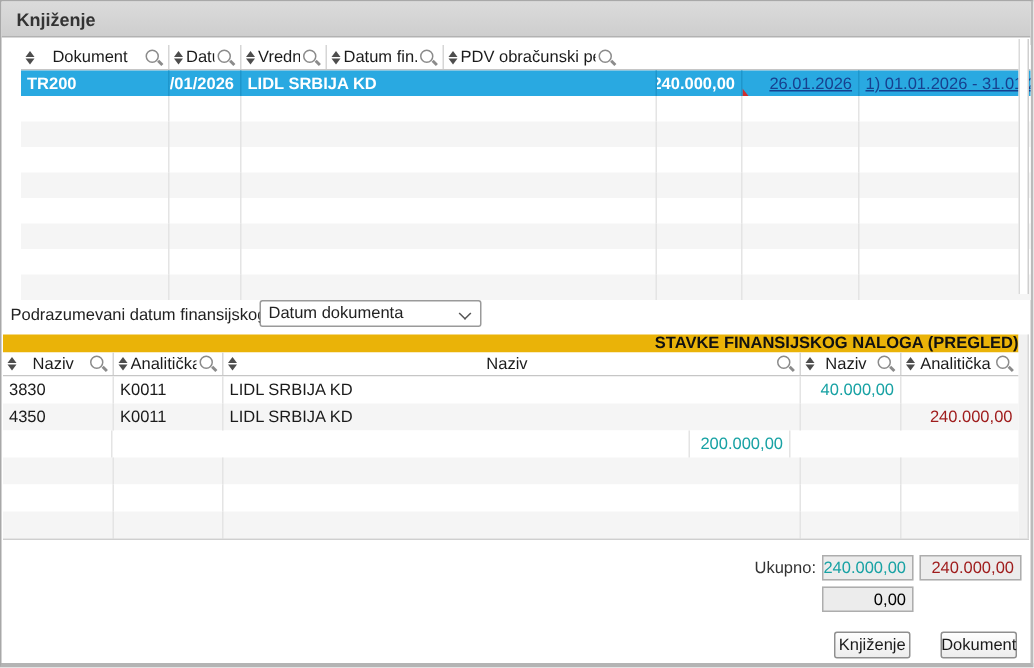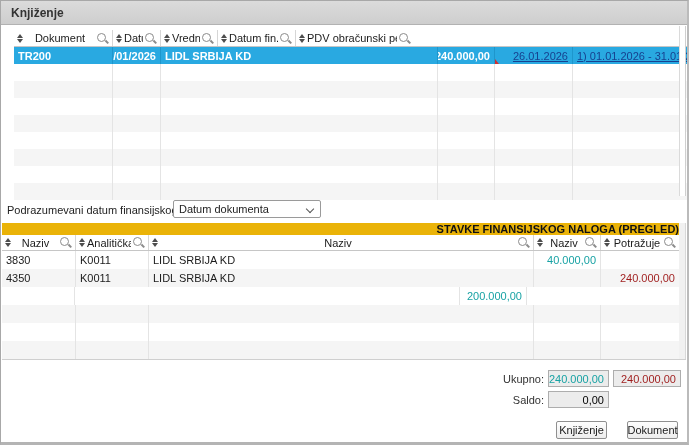--- a/index.html
+++ b/index.html
@@ -236,21 +236,21 @@
             <i class="down"></i>
           </span>
           <span class="lbl">Naziv</span>
           <span class="mag"></span>
         </div>
       <div class="hcell c4">
           <span class="sort">
             <i class="up"></i>
             <i class="down"></i>
           </span>
-          <span class="lbl">Potražuje</span>
+          <span class="lbl">Analitička</span>
           <span class="mag"></span>
         </div>
     </div>
 
     <div class="row">
       <div class="cell c0">3830</div>
       <div class="cell c1">K0011</div>
       <div class="cell c2">LIDL SRBIJA KD</div>
       <div class="cell c3 num num-debit">40.000,00</div>
       <div class="cell c4 num num-credit"></div>
@@ -289,19 +289,18 @@
         <div class="cell c3"></div>
         <div class="cell c4"></div>
       </div>
   </div>
   <div class="gutter gb"></div>
   <div class="grid-bottom-line"></div>
 
   <span class="tot-label" style="left:431px;top:372px;">Ukupno:</span>
   <div class="tot-box num-debit" style="left:547px;top:369px;width:61px;">240.000,00</div>
   <div class="tot-box num-credit" style="left:612px;top:369px;width:68px;">240.000,00</div>
-  <span class="tot-label" style="left:431px;top:393px;">Saldo:</span>
   <div class="tot-box" style="left:547px;top:390px;width:61px;">0,00</div>
 
   <div class="btn" style="left:555px;top:420px;width:51px;">Knjiženje</div>
   <div class="btn" style="left:626px;top:420px;width:51px;">Dokument</div>
 
 </div>
 
 </body></html>

